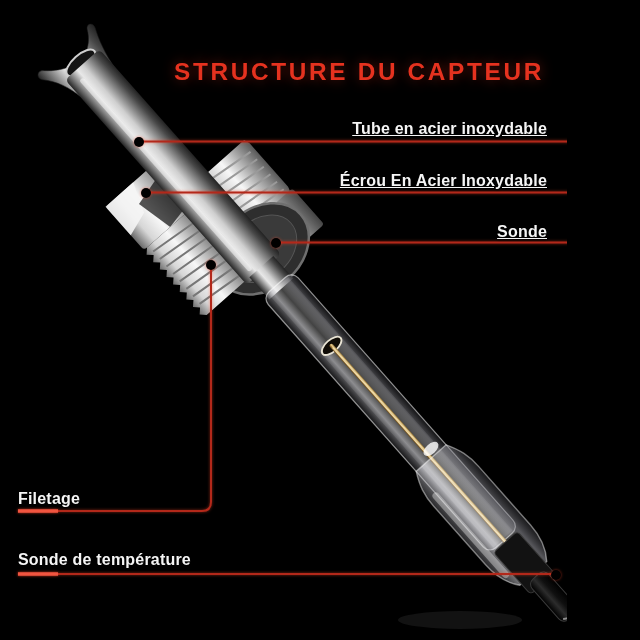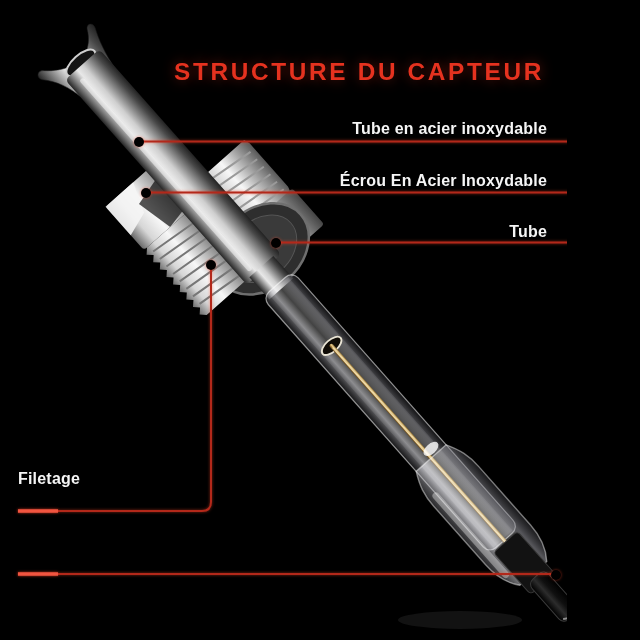--- a/index.html
+++ b/index.html
@@ -22,25 +22,25 @@
     font-size:23px;font-weight:800;letter-spacing:2.5px;white-space:nowrap;
     color:var(--accent_red);
     transform:scaleX(1.06);transform-origin:100% 50%;
     text-shadow:0 0 12px rgba(232,50,30,.45);
   }
   .callout{
     position:absolute;color:var(--label_text);
     font-size:16px;font-weight:700;letter-spacing:.2px;white-space:nowrap;
     text-shadow:0 1px 2px rgba(0,0,0,.8);
   }
-  .callout.right{text-align:center;}
+  .callout.right{text-align:center;text-decoration:underline;}
   .co-tube{right:20px;top:120px;}
   .co-ecrou{right:20px;top:172px;}
   .co-bride{right:20px;top:223px;}
-  .co-filetage{left:18px;top:470px;}
+  .co-filetage{left:18px;top:490px;}
   .co-sonde{left:18px;top:551px;}
   .footer-note{
     position:absolute;left:47px;top:612px;
     font-size:9px;font-weight:700;letter-spacing:.2px;
     color:var(--footer_text);
   }
   .lead{stroke:var(--leader_line);stroke-width:2;fill:none;}
   .lead-bright{stroke:var(--leader_line_bright);stroke-width:3.5;fill:none;}
   .lead,.dot,.lead-bright{filter:drop-shadow(0 0 1.5px rgba(255,70,40,.55));}
 </style>
@@ -165,16 +165,17 @@
       <path class="lead" d="M18,574 L556,574"></path>
       <path class="lead-bright" d="M18,574 L58,574"></path>
       <circle class="dot" cx="556" cy="575" r="5"></circle>
     </g>
   </svg>
 
   <div class="page-title">STRUCTURE DU CAPTEUR</div>
 
   <div class="callout right co-tube">Tube en acier inoxydable</div>
   <div class="callout right co-ecrou">Écrou En Acier Inoxydable</div>
-  <div class="callout right co-bride">Tube</div>
+  <div class="callout right co-bride">Sonde</div>
   <div class="callout co-filetage">Filetage</div>
+  <div class="callout co-sonde">Sonde de température</div>
 
 </div>
 
 </body></html>

